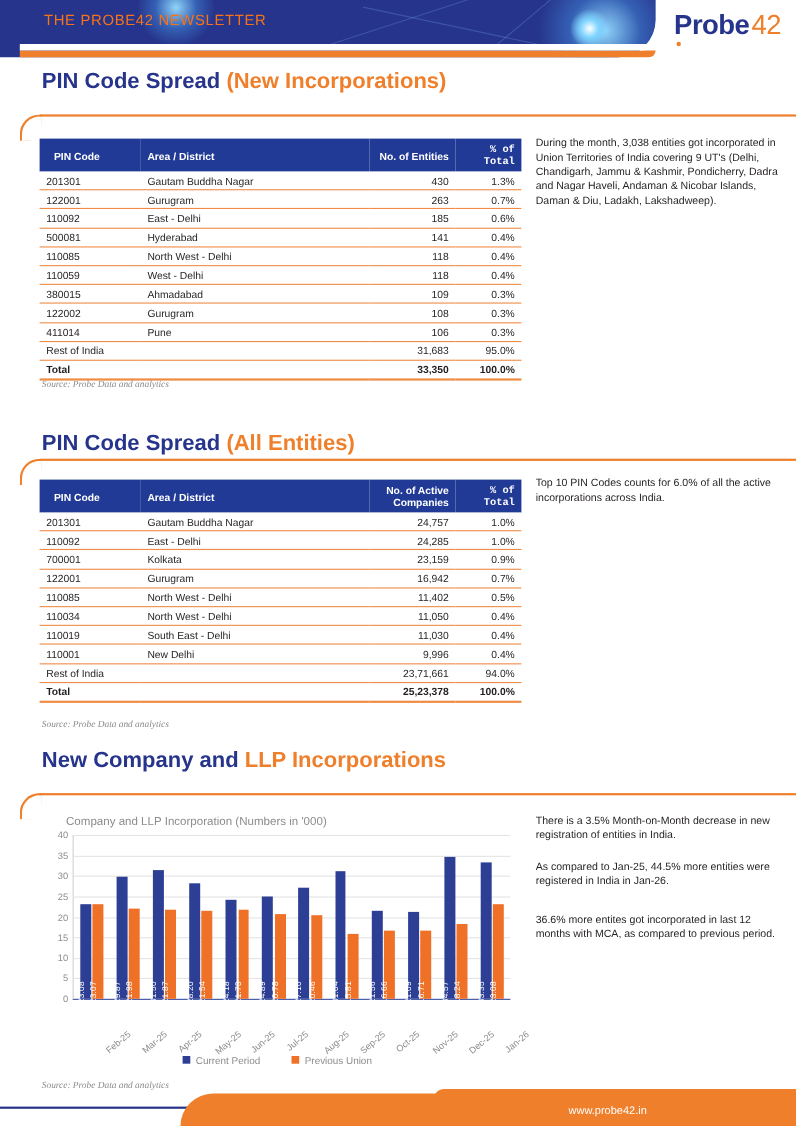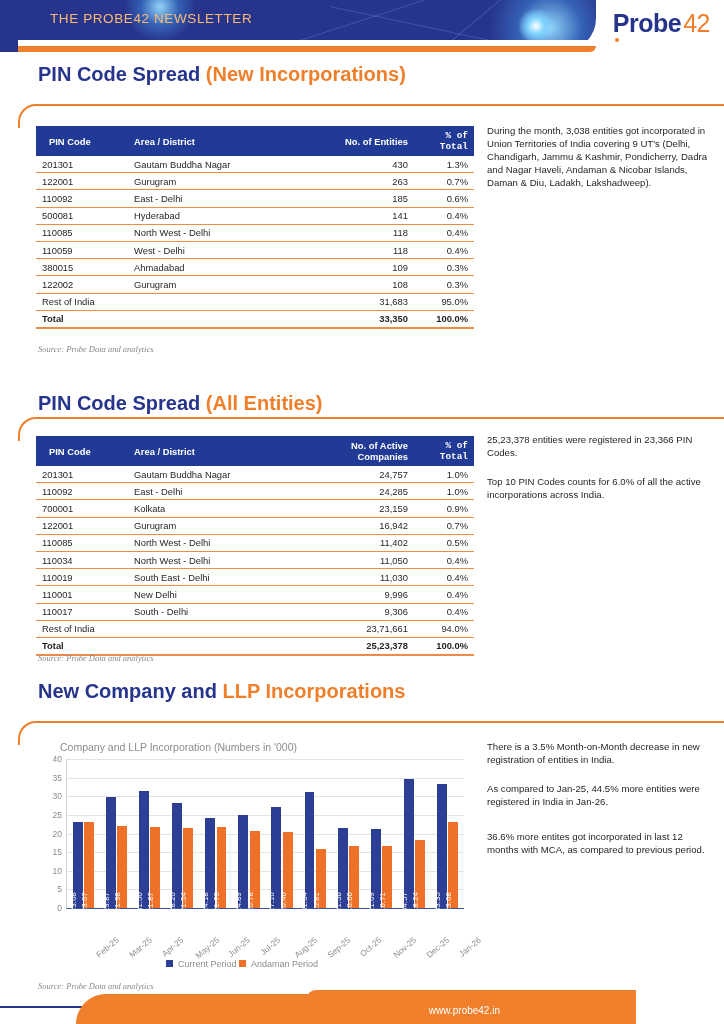--- a/index.html
+++ b/index.html
@@ -31,23 +31,23 @@
   }
   .hb-glow.g1 { width:70px; height:70px; left:125px; top:-28px; }
   .hb-glow.g2 { width:120px; height:120px; left:490px; top:-32px; }
   .hb-glow.g3 { width:36px; height:36px; left:518px; top:8px;
     background: radial-gradient(circle, #ffffff 0%, #7fd4ff 32%, rgba(38,52,139,0) 70%); }
   .hb-line {
     position:absolute; background: rgba(120,170,240,0.28); height:1px;
     transform-origin: left center;
   }
   .header-title {
-    position:absolute; left:50px; top:11px;
+    position:absolute; left:40px; top:11px;
     font-size:13.5px; letter-spacing:0.6px;
-    color:#fdba74; font-family:"Liberation Sans", sans-serif;
+    color:#f97316; font-family:"Liberation Sans", sans-serif;
   }
   .header-orange-edge {
     position:absolute; left:18px; top:46px; width:578px; height:6px;
     background:#ef7f2a;
     border-bottom-right-radius: 30px;
   }
   .header-orange-mask {
     position:absolute; left:18px; top:40px; width:572px; height:6px;
     background:#ffffff; border-bottom-right-radius:26px;
   }
@@ -176,27 +176,27 @@
     transform: rotate(-40deg);
     transform-origin: right top;
     white-space:nowrap;
     font-family:"Liberation Sans", sans-serif;
   }
   .legend {
     position:absolute; left:130px; top:222px;
     font-size:9px; color:#8c8c8c;
     font-family:"Liberation Sans", sans-serif;
   }
-  .legend .item { display:inline-block; }
+  .legend .item { display:inline-block; margin-right:26px; }
   .legend .sw { display:inline-block; width:7px; height:7px; margin-right:5px; }
   .legend .sw.cur { background:#2c3f94; }
   .legend .sw.prev { background:#ef7127; }
 
   
-  .footer { position:absolute; left:0; bottom:0; width:636px; height:40px; }
+  .footer { position:absolute; left:0; bottom:0; width:724px; height:40px; }
   .footer-line {
     position:absolute; left:0; bottom:16px; width:200px; height:2px; background:#26348b;
   }
   .footer-orange {
     position:absolute; right:0; bottom:0; width:560px; height:30px;
     background:#ef7f2a;
     border-top-left-radius: 34px;
   }
   .footer-orange-notch {
     position:absolute; right:0; bottom:24px; width:330px; height:10px;
@@ -290,20 +290,26 @@
         <td class="c-num">109</td>
         <td class="c-pct">0.3%</td>
       </tr>
     <tr>
         <td class="c-pin">122002</td>
         <td class="c-area">Gurugram</td>
         <td class="c-num">108</td>
         <td class="c-pct">0.3%</td>
       </tr>
     <tr>
+        <td class="c-pin">411014</td>
+        <td class="c-area">Pune</td>
+        <td class="c-num">106</td>
+        <td class="c-pct">0.3%</td>
+      </tr>
+    <tr>
         <td class="c-pin">Rest of India</td>
         <td class="c-area"></td>
         <td class="c-num">31,683</td>
         <td class="c-pct">95.0%</td>
       </tr>
     <tr class="total">
         <td class="c-pin">Total</td>
         <td class="c-area"></td>
         <td class="c-num">33,350</td>
         <td class="c-pct">100.0%</td>
@@ -377,43 +383,36 @@
         <td class="c-num">11,030</td>
         <td class="c-pct">0.4%</td>
       </tr>
     <tr>
         <td class="c-pin">110001</td>
         <td class="c-area">New Delhi</td>
         <td class="c-num">9,996</td>
         <td class="c-pct">0.4%</td>
       </tr>
     <tr>
-        <td class="c-pin">110017</td>
-        <td class="c-area">South - Delhi</td>
-        <td class="c-num">9,306</td>
-        <td class="c-pct">0.4%</td>
-      </tr>
-    <tr>
         <td class="c-pin">Rest of India</td>
         <td class="c-area"></td>
         <td class="c-num">23,71,661</td>
         <td class="c-pct">94.0%</td>
       </tr>
     <tr class="total">
         <td class="c-pin">Total</td>
         <td class="c-area"></td>
         <td class="c-num">25,23,378</td>
         <td class="c-pct">100.0%</td>
       </tr>
   </tbody>
 </table>
 <div class="src" style="top:653px;">Source: Probe Data and analytics</div>
 
 <div class="notes" style="top:433px;">
-  <p>25,23,378 entities were registered in 23,366 PIN Codes.</p>
   <p>Top 10 PIN Codes counts for 6.0% of all the active incorporations across India.</p>
 </div>
 
 <div class="sec-title" style="top:680px;">
   <span class="t-blue">New Company and</span>
   <span class="t-orange">LLP Incorporations</span>
 </div>
 <div class="rule-wrap" style="top:715px;">
   <div class="rule-line"></div>
   <div class="rule-curve"></div>
@@ -546,21 +545,21 @@
         <div class="bar prev" style="left: 17.2033px; width: 9.925px; height: 85.973px;">
           <span class="bar-lbl">23.08</span>
         </div>
       </div>
     </div>
   <div class="legend">
     <span class="item">
       <span class="sw cur"></span><span>Current Period</span>
     </span>
     <span class="item">
-      <span class="sw prev"></span><span>Andaman Period</span>
+      <span class="sw prev"></span><span>Previous Union</span>
     </span>
   </div>
 </div>
 <div class="src" style="top:981px;">Source: Probe Data and analytics</div>
 
 <div class="notes" style="top:740px;">
   <p>There is a 3.5% Month-on-Month decrease in new registration of entities in India.</p>
   <p>As compared to Jan-25, 44.5% more entities were registered in India in Jan-26.</p>
   <p style="margin-top:22px;">36.6% more entites got incorporated in last 12 months with MCA, as compared to previous period.</p>
 </div>

